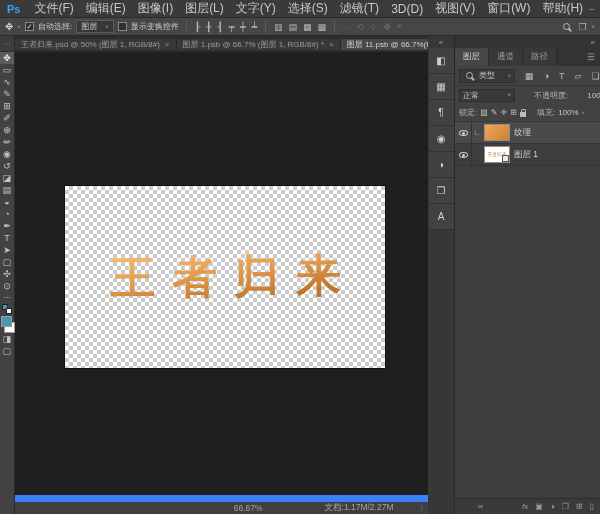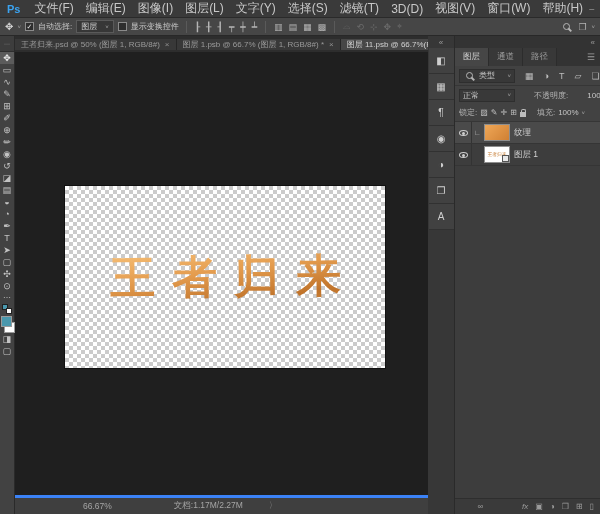--- a/index.html
+++ b/index.html
@@ -55,21 +55,21 @@
     display:flex; align-items:center; justify-content:center;
   }
   .doc-text {
     font-family:"DejaVu Serif", serif; font-weight:bold;
     font-size:45px; letter-spacing:17px; margin-right:-17px;
     background:linear-gradient(173deg,#f5bd74 8%,#e49c4e 42%,#c0732a 78%,#d98f42);
     -webkit-background-clip:text; background-clip:text;
     -webkit-text-fill-color:transparent; color:#d9924a;
     transform:rotate(-0.6deg); white-space:nowrap;
   }
-  .statusbar { height:19px; background:#3f3f3f; border-top:3px solid #3b82f6; display:flex; align-items:center; font-size:8.5px; color:#a5a5a5; }
+  .statusbar { height:19px; background:#3f3f3f; border-top:7px solid #3b82f6; display:flex; align-items:center; font-size:8.5px; color:#a5a5a5;justify-content:flex-end; }
   .status-zoom { margin-left:68px; }
   .status-doc { margin-left:62px; }
   .status-arrow { margin-left:26px; color:#8d8d8d; }
   
   .dock { width:27px; background:#373737; border-right:1px solid #2a2a2a; display:flex; flex-direction:column; align-items:center; }
   .dock-header { height:12px; width:100%; display:flex; align-items:center; justify-content:center; color:#9a9a9a; font-size:8px; }
   .dock-cell { width:25px; height:26px; background:#414141; border-bottom:1px solid #313131; display:flex; align-items:center; justify-content:center; font-size:10px; color:#cfcfcf; }
   
   .layers-col { width:145px; background:#424242; display:flex; flex-direction:column; }
   .panel-header { height:12px; display:flex; align-items:center; justify-content:flex-end; padding-right:5px; color:#9a9a9a; font-size:8px; background:#333333; }

